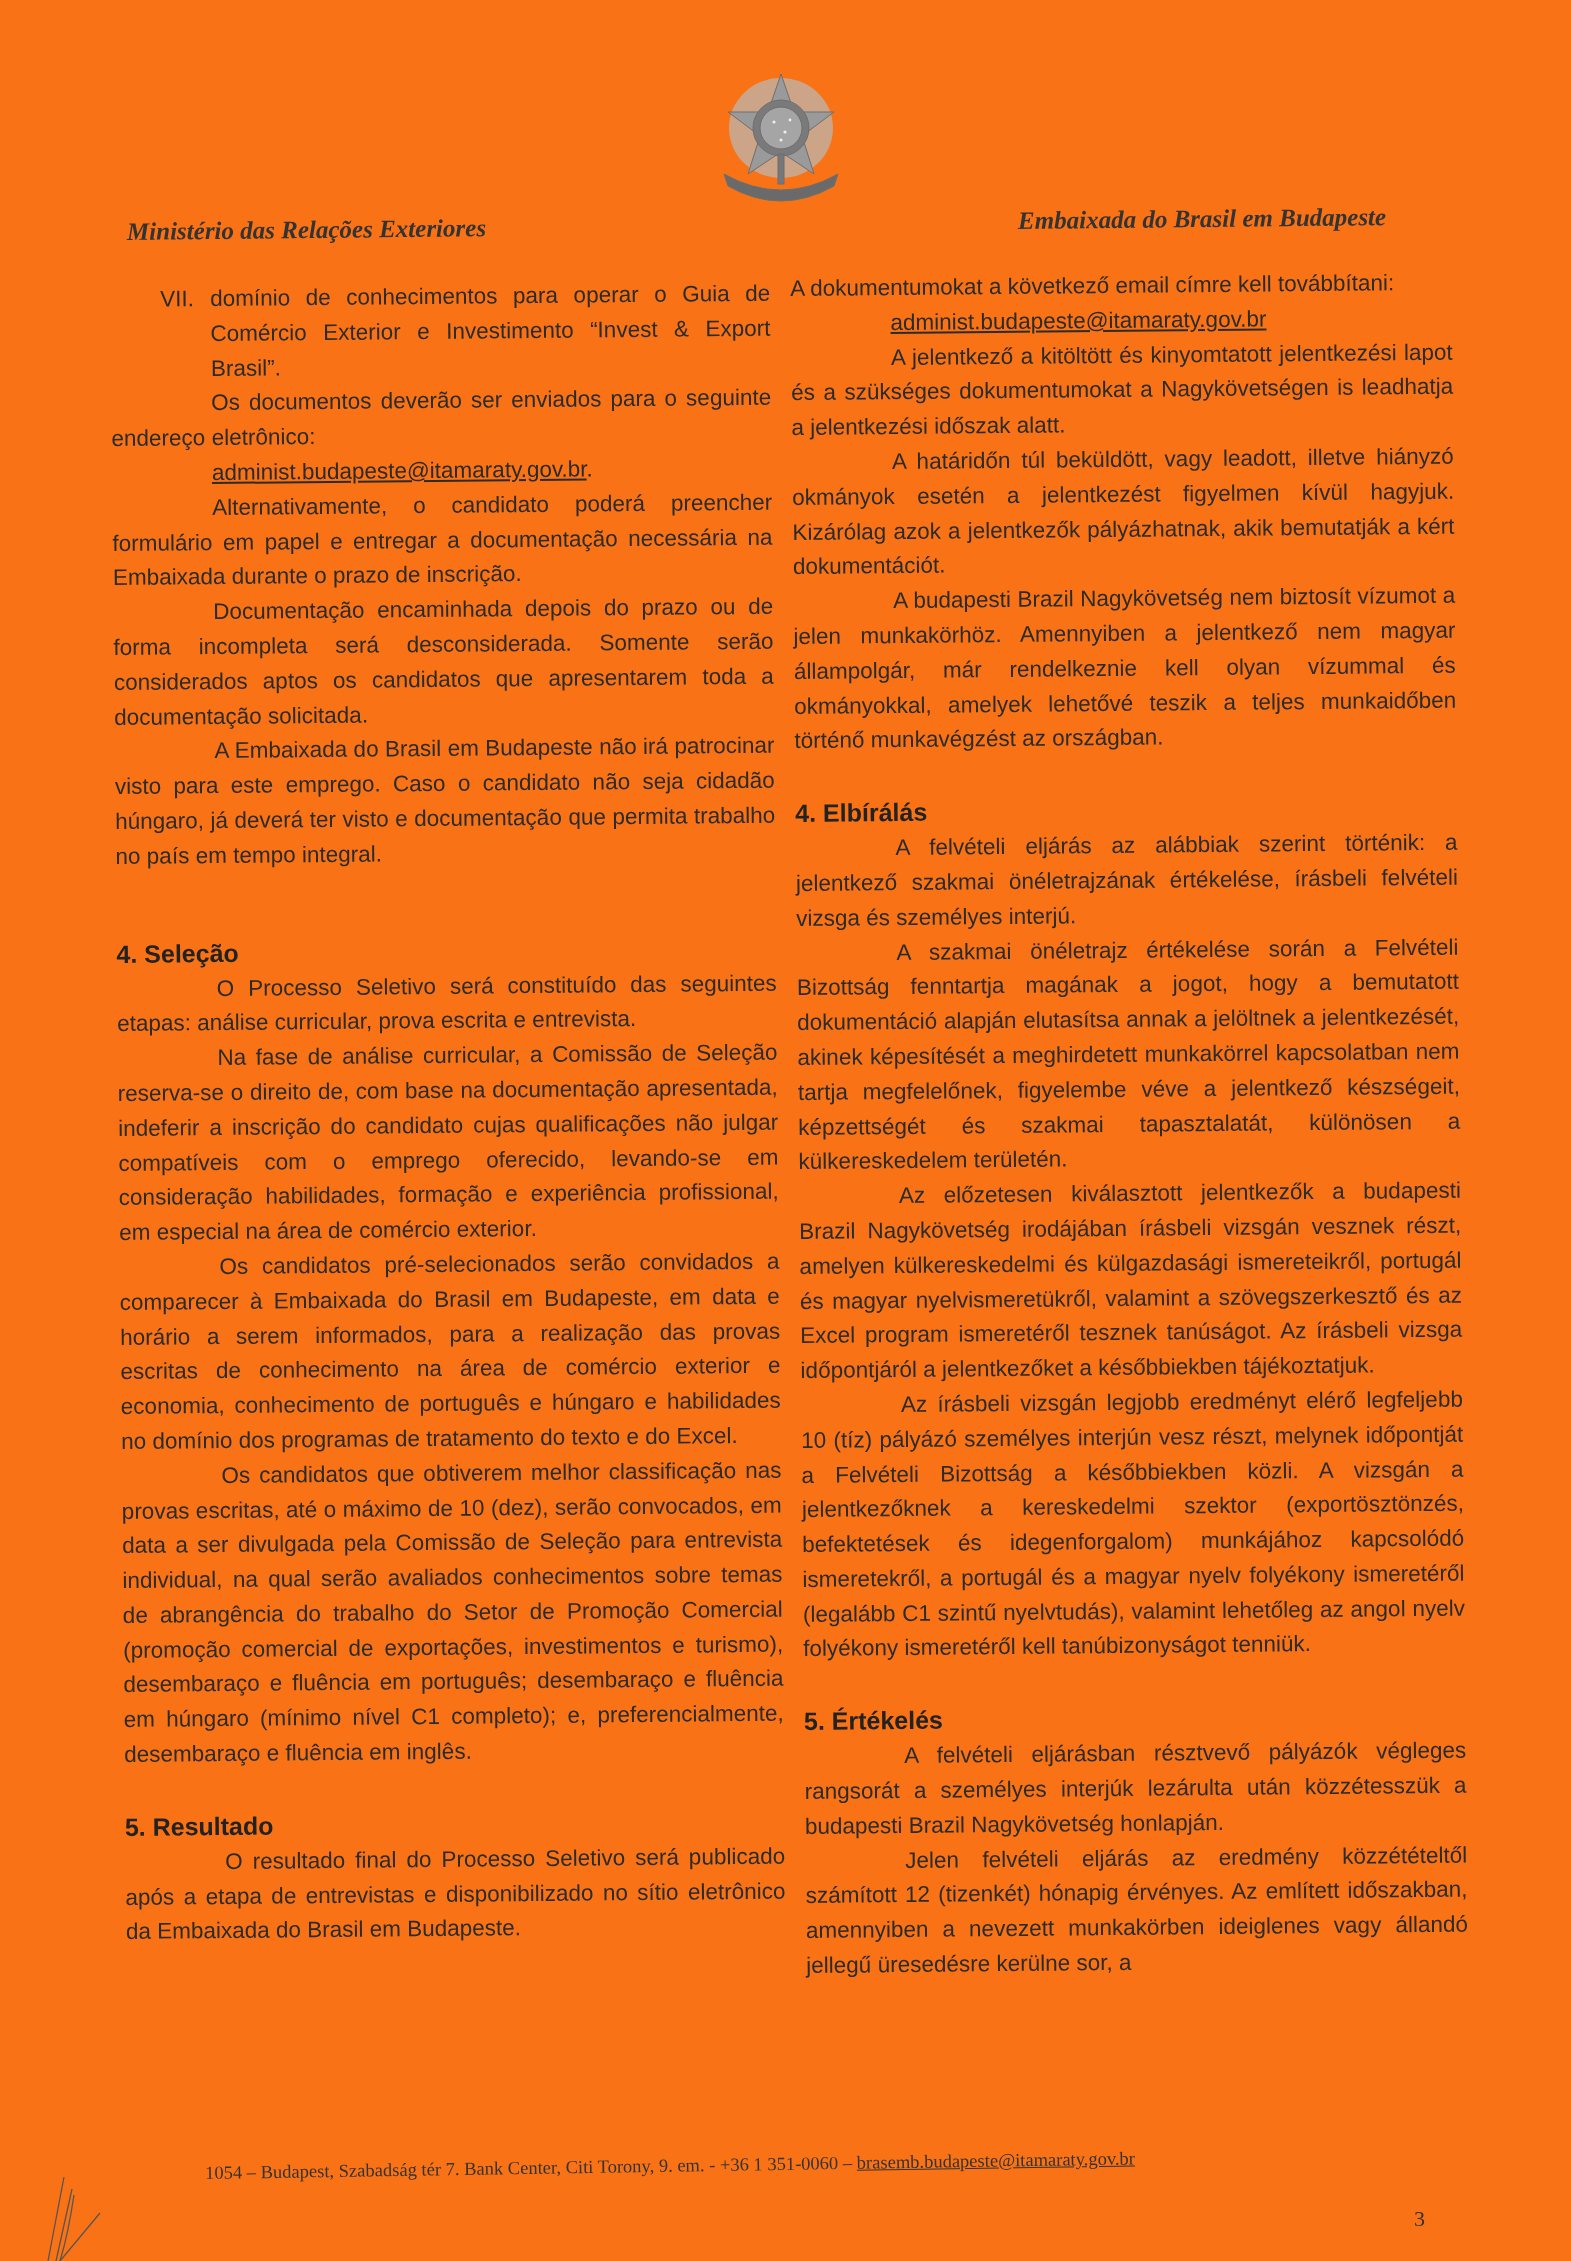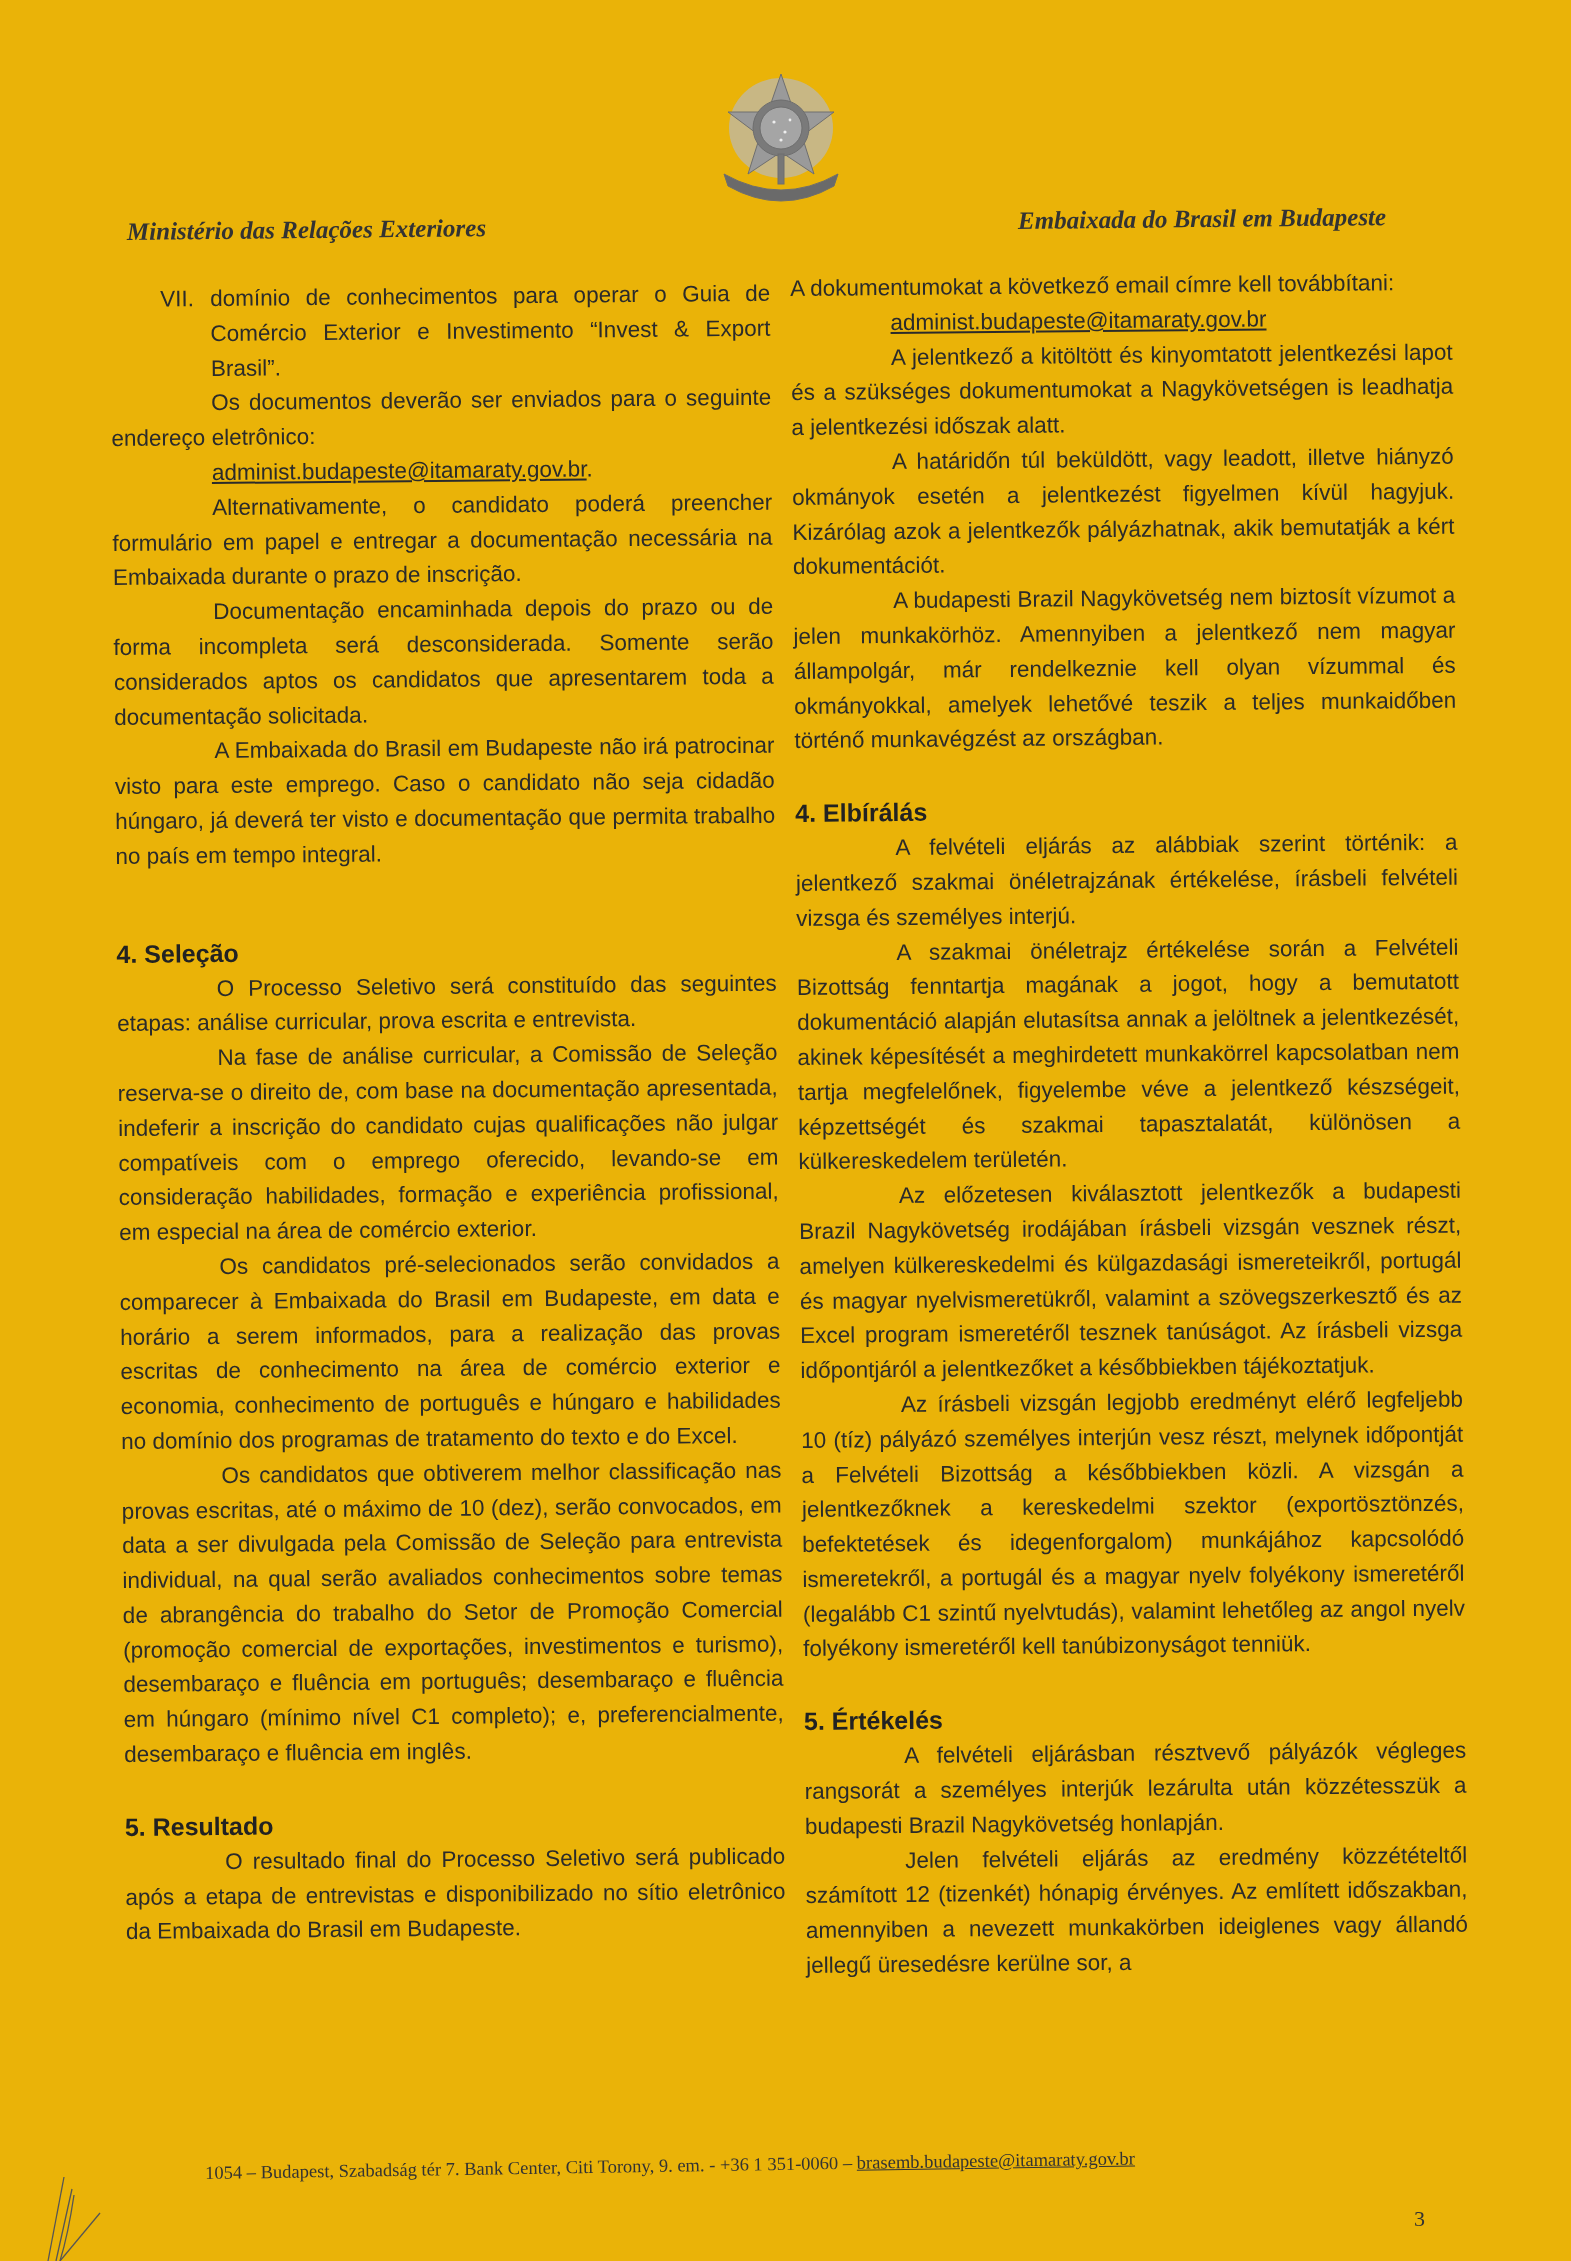--- a/index.html
+++ b/index.html
@@ -1,17 +1,17 @@
 <!DOCTYPE html>
 <html><head>
 <meta charset="utf-8">
 <style>
   html, body { margin: 0; padding: 0; background: #ffffff; }
   body { width: 1571px; height: 2261px; position: relative; overflow: hidden; color: #2a2a2a; }
-  .page { position: absolute; left: 0; top: 0; width: 1571px; height: 2261px; background: #eab308; }
+  .page { position: absolute; left: 0; top: 0; width: 1571px; height: 2261px; background: #f97316; }
 
   .emblem { position: absolute; left: 712px; top: 66px; width: 138px; height: 142px; }
 
   .hdr-left { position: absolute; left: 127px; top: 216px; font-family: "Liberation Serif", serif; font-style: italic; font-weight: bold; font-size: 25px; color: #333; transform: rotate(-0.6deg); }
   .hdr-right { position: absolute; left: 1018px; top: 205px; font-family: "Liberation Serif", serif; font-style: italic; font-weight: bold; font-size: 25px; color: #333; transform: rotate(-0.6deg); }
 
   .col { position: absolute; font-family: "Liberation Sans", sans-serif; font-size: 22.5px; line-height: 34.8px; color: #2b2b2b; transform: rotate(-0.55deg); transform-origin: 0 0; }
   .col-left { left: 110px; top: 283px; width: 660px; }
   .col-right { left: 790px; top: 272px; width: 662px; }
 

